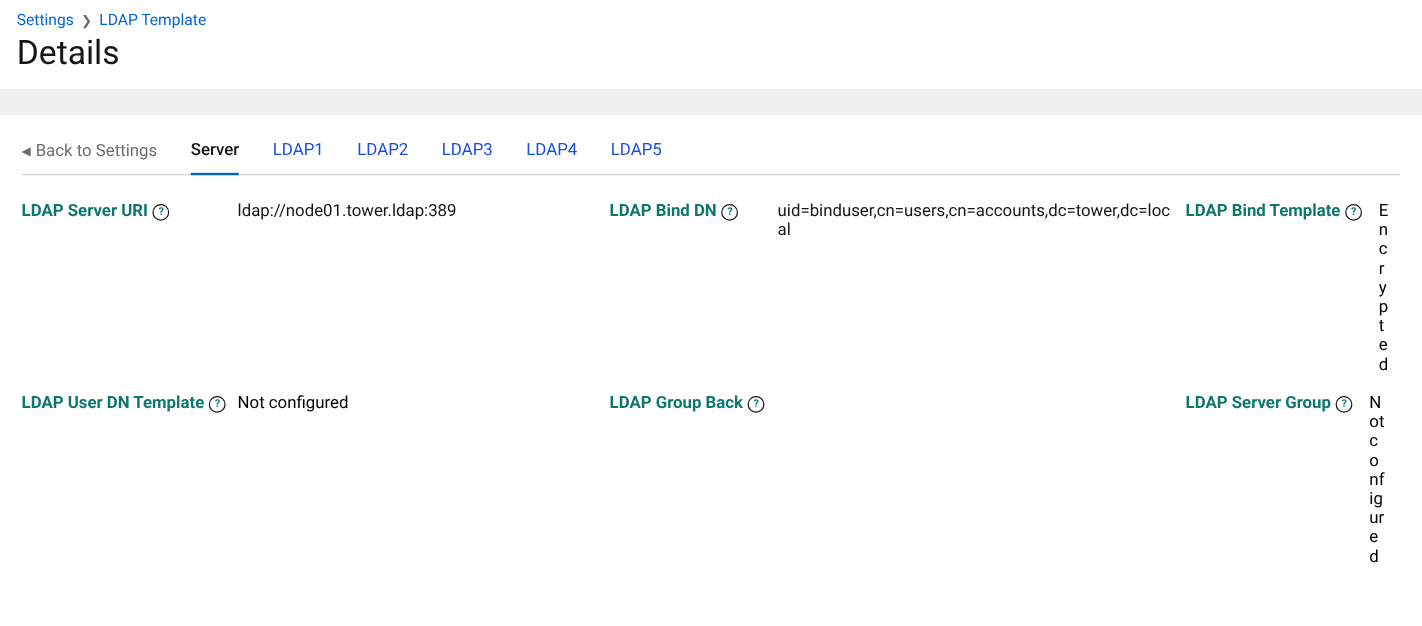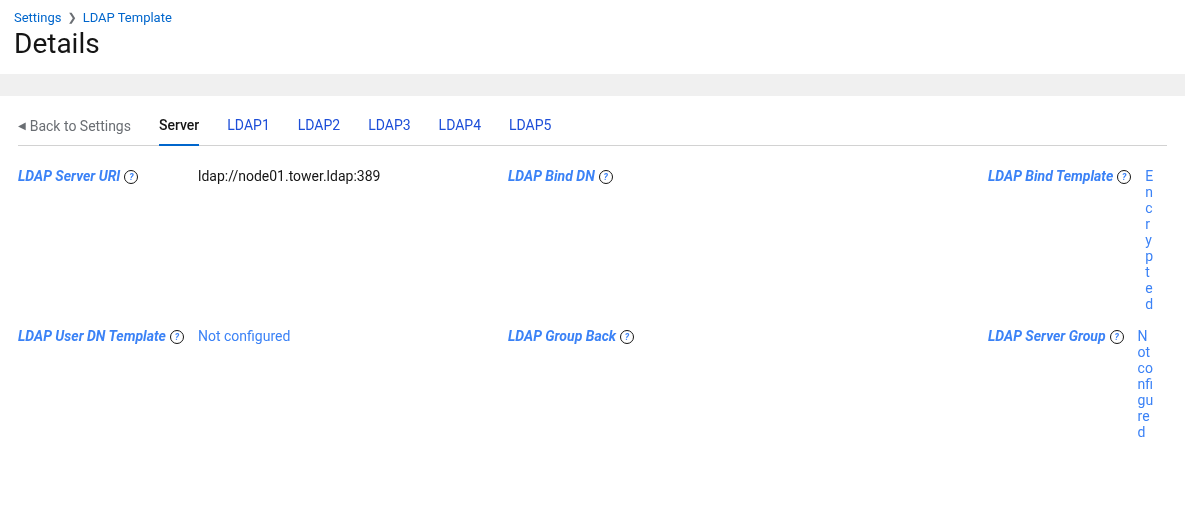--- a/index.html
+++ b/index.html
@@ -93,27 +93,26 @@
     .field-col2 {
       display: flex;
       width: 480px;
     }
     .field-col3 {
       display: flex;
       flex: 1;
     }
     .field-label {
       font-weight: 700;
-      color: #3b82f6;
+      color: #0f766e;
       display: flex;
       align-items: flex-start;
       gap: 4px;
       width: 180px;
       flex-shrink: 0;
-      font-style: italic;
     }
     .field-col2 .field-label {
       width: 140px;
     }
     .field-col3 .field-label {
       width: auto;
       margin-right: 14px;
     }
     .help-icon {
       display: inline-flex;
@@ -130,21 +129,21 @@
       position: relative;
       top: 2px;
     }
     .field-value {
       color: #151515;
       flex: 1;
       padding-right: 12px;
       word-break: break-word;
     }
     .field-value.muted {
-      color: #3b82f6;
+      color: #000000;
     }
   </style>
 </head>
 <body>
 
 <div class="header-area">
   <div class="breadcrumb">
     <a>Settings</a>
     <span class="breadcrumb-sep">❯</span>
     <a>LDAP Template</a>
@@ -177,20 +176,21 @@
           <span>LDAP Server URI</span>
           <span class="help-icon">?</span>
         </div>
         <div class="field-value">ldap://node01.tower.ldap:389</div>
       </div>
       <div class="field-col2">
         <div class="field-label">
           <span>LDAP Bind DN</span>
           <span class="help-icon">?</span>
         </div>
+        <div class="field-value">uid=binduser,cn=users,cn=accounts,dc=tower,dc=local</div>
       </div>
       <div class="field-col3">
         <div class="field-label">
           <span>LDAP Bind Template</span>
           <span class="help-icon">?</span>
         </div>
         <div class="field-value muted">Encrypted</div>
       </div>
     </div>
 

